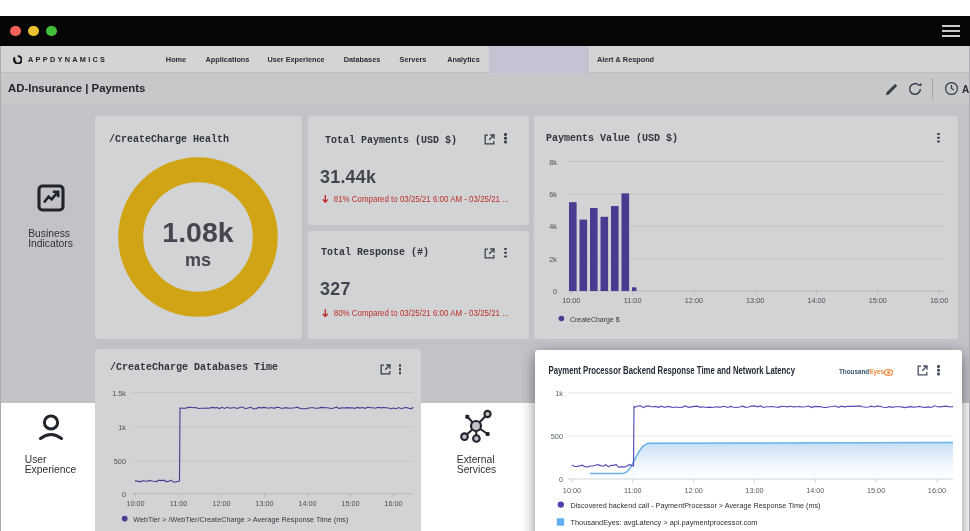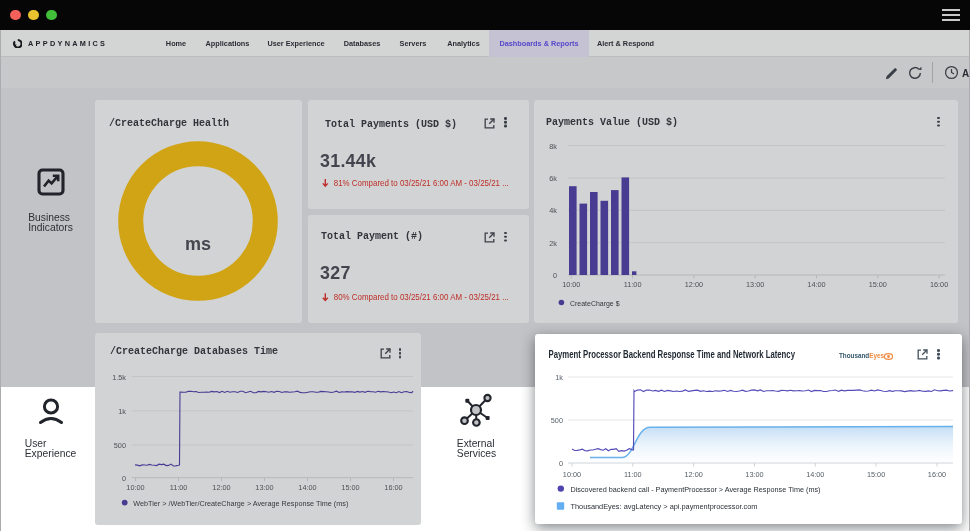--- a/index.html
+++ b/index.html
@@ -1,16 +1,16 @@
 <!DOCTYPE html>
 <html><head><meta charset="utf-8">
 <style>
 * { margin:0; padding:0; box-sizing:border-box; }
 html,body { width:970px; height:531px; overflow:hidden; font-family:"Liberation Sans",sans-serif; -webkit-font-smoothing:antialiased; }
-#stage { position:relative; width:970px; height:387px; background:#c2c3c6; }
+#stage { position:relative; width:970px; height:387px; background:#c2c3c6;margin-top:16px; }
 #titlebar { position:absolute; left:0; top:0; width:970px; height:30px; background:#060606; }
 .light { position:absolute; top:9.7px; width:10.6px; height:10.6px; border-radius:50%; }
 #navbar { position:absolute; left:0; top:30px; width:970px; height:27px; background:#d3d4d4; border-bottom:1px solid #bcbdbd; }
 .nav { position:absolute; top:0; height:27px; line-height:27px; text-align:right; font-size:7.3px; font-weight:700; color:#2b2d34; transform:translateX(-50%); white-space:nowrap; }
 #header { position:absolute; left:0; top:57px; width:970px; height:31px; background:#c7c8c9; }
 .card { position:absolute; background:#d2d3d4; border-radius:3px; }
 .ctitle { position:absolute; font-size:10px; font-weight:700; color:#32353c; white-space:nowrap;font-family:Liberation Mono, monospace; }
 .bignum { position:absolute; font-size:17.8px; font-weight:700; color:#43454e; letter-spacing:0.3px; }
 .sidelabel { position:absolute; font-size:10.3px; font-weight:500; color:#2c2f37; line-height:9.8px; transform:translateX(-50%); }
 svg.lay { position:absolute; left:0; top:0; }
@@ -35,25 +35,25 @@
     <path d="M12 2.6 A9.4 9.4 0 1 1 4.7 6.1" fill="none" stroke="#17181d" stroke-width="5.2"></path>
     <path d="M6.2 21.2 A9.8 9.8 0 0 1 2.4 14.6 L8.8 12.9 Z" fill="#17181d"></path>
   </svg>
   <div style="position:absolute;left:28px;top:0;height:27px;line-height:28px;font-size:7.3px;font-weight:700;letter-spacing:2.3px;color:#212229">APPDYNAMICS</div>
   <div class="nav" style="left:176px">Home</div>
   <div class="nav" style="left:227.5px">Applications</div>
   <div class="nav" style="left:296px">User Experience</div>
   <div class="nav" style="left:362px">Databases</div>
   <div class="nav" style="left:413px">Servers</div>
   <div class="nav" style="left:463.5px">Analytics</div>
-  <div class="nav" style="left:539px;color:#5647cb">Dashboards &amp; Reports</div>
   <div class="nav" style="left:625.5px">Alert &amp; Respond</div>
 </div>
 
 <div id="header">
+  <div style="position:absolute;left:8px;top:0;height:31px;line-height:31px;font-size:11.4px;font-weight:700;color:#22242b">AD-Insurance | Payments</div>
   <svg width="15" height="15" viewBox="0 0 24 24" style="position:absolute;left:884px;top:65.5px;top:8.5px">
     <path d="M3 21 L4.2 16.5 L16.8 3.9 A1.6 1.6 0 0 1 19.1 3.9 L20.1 4.9 A1.6 1.6 0 0 1 20.1 7.2 L7.5 19.8 Z" fill="#3a3f46"></path>
   </svg>
   <svg width="16" height="16" viewBox="0 0 24 24" style="position:absolute;left:907px;top:8px">
     <path d="M20 12 A8 8 0 1 1 17.7 6.3" fill="none" stroke="#3a3f46" stroke-width="2.2"></path>
     <path d="M21.5 2.5 L21.8 7.6 L16.7 7.3 Z" fill="#3a3f46"></path>
   </svg>
   <div style="position:absolute;left:932px;top:5px;width:1px;height:21px;background:#a2a4a6"></div>
   <svg width="15" height="15" viewBox="0 0 24 24" style="position:absolute;left:944px;top:8px">
     <circle cx="12" cy="12" r="9.5" fill="none" stroke="#3a3f46" stroke-width="2"></circle>
@@ -93,21 +93,21 @@
 <div class="sidelabel" style="left:476.5px;top:439px">External<br>Services</div>
 
 <div class="card" style="left:95px;top:100px;width:206.5px;height:222.5px"></div>
 <div class="card" style="left:307.5px;top:100px;width:221px;height:108.5px"></div>
 <div class="card" style="left:307.5px;top:214.5px;width:221px;height:108px"></div>
 <div class="card" style="left:533.5px;top:100px;width:424px;height:222.5px"></div>
 <div class="card" style="left:95px;top:333px;width:326px;height:192px"></div>
 
 <div class="ctitle" style="left:109px;top:117.5px">/CreateCharge Health</div>
 <div class="ctitle" style="left:325px;top:118.5px">Total Payments (USD $)</div>
-<div class="ctitle" style="left:321px;top:230.5px">Total Payment (#)</div>
+<div class="ctitle" style="left:321px;top:230.5px">Total Response (#)</div>
 <div class="ctitle" style="left:546px;top:117px">Payments Value (USD $)</div>
 <div class="ctitle" style="left:110px;top:346px">/CreateCharge Databases Time</div>
 
 <svg width="13" height="13" viewBox="0 0 13 13" style="position:absolute;left:483px;top:116.5px">
 <path d="M5 2.2 H2.2 V10.8 H10.8 V8" fill="none" stroke="#3c4148" stroke-width="1.3"></path>
 <path d="M7.2 2 H11 V5.8" fill="none" stroke="#3c4148" stroke-width="1.3"></path>
 <line x1="11" y1="2" x2="6.2" y2="6.8" stroke="#3c4148" stroke-width="1.3"></line>
 </svg>
 <div style="position:absolute;left:504.2px;top:117.3px;width:2.6px;height:2.6px;border-radius:50%;background:#3c4148;box-shadow:0 3.8px 0 #3c4148, 0 7.6px 0 #3c4148"></div>
 <svg width="13" height="13" viewBox="0 0 13 13" style="position:absolute;left:483px;top:231px">
@@ -123,20 +123,21 @@
 <line x1="11" y1="2" x2="6.2" y2="6.8" stroke="#3c4148" stroke-width="1.3"></line>
 </svg>
 <div style="position:absolute;left:398.5px;top:348.2px;width:2.6px;height:2.6px;border-radius:50%;background:#3c4148;box-shadow:0 3.8px 0 #3c4148, 0 7.6px 0 #3c4148"></div>
 
 <div class="bignum" style="left:320px;top:151px">31.44k</div>
 <div class="bignum" style="left:320px;top:263px">327</div>
 
 <svg width="170" height="170" viewBox="0 0 170 170" style="position:absolute;left:113px;top:136px">
   <circle cx="85" cy="85" r="67.3" fill="none" stroke="#d0a414" stroke-width="25"></circle>
 </svg>
+<div style="position:absolute;left:198px;top:199.5px;transform:translateX(-50%);font-size:28.5px;font-weight:700;color:#45464f">1.08k</div>
 <div style="position:absolute;left:198px;top:234px;transform:translateX(-50%);font-size:18px;font-weight:700;color:#45464f">ms</div>
 
 <svg class="lay" width="970" height="531" font-family="Liberation Sans, sans-serif">
   <line x1="568" y1="145.5" x2="945" y2="145.5" stroke="#c3c4c6" stroke-width="1"></line>
       <line x1="568" y1="178.0" x2="945" y2="178.0" stroke="#c3c4c6" stroke-width="1"></line>
       <line x1="568" y1="210.3" x2="945" y2="210.3" stroke="#c3c4c6" stroke-width="1"></line>
       <line x1="568" y1="242.7" x2="945" y2="242.7" stroke="#c3c4c6" stroke-width="1"></line>
       <line x1="568" y1="275" x2="945" y2="275" stroke="#b7b8ba" stroke-width="1"></line>
       <line x1="571.3" y1="275" x2="571.3" y2="278.5" stroke="#b7b8ba" stroke-width="1"></line>
       <line x1="632.6" y1="275" x2="632.6" y2="278.5" stroke="#b7b8ba" stroke-width="1"></line>

